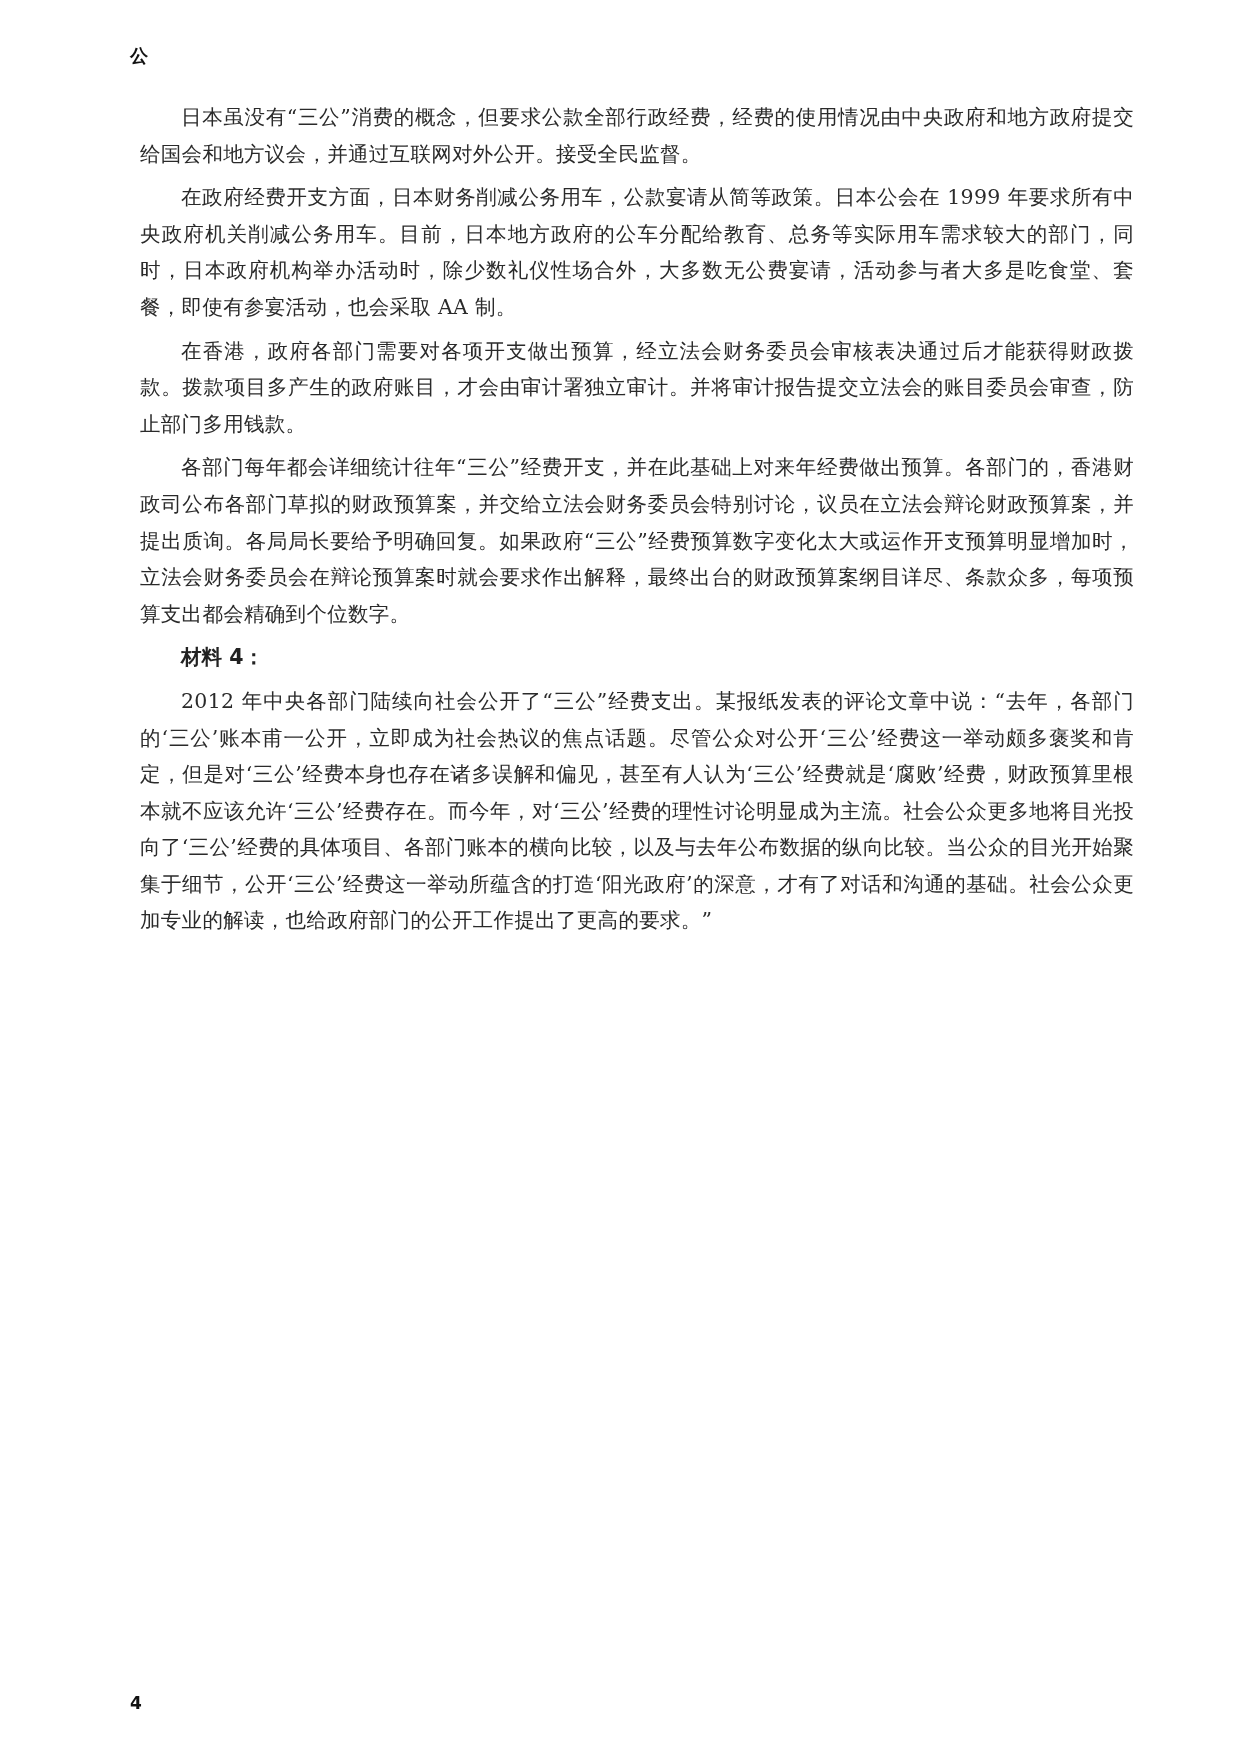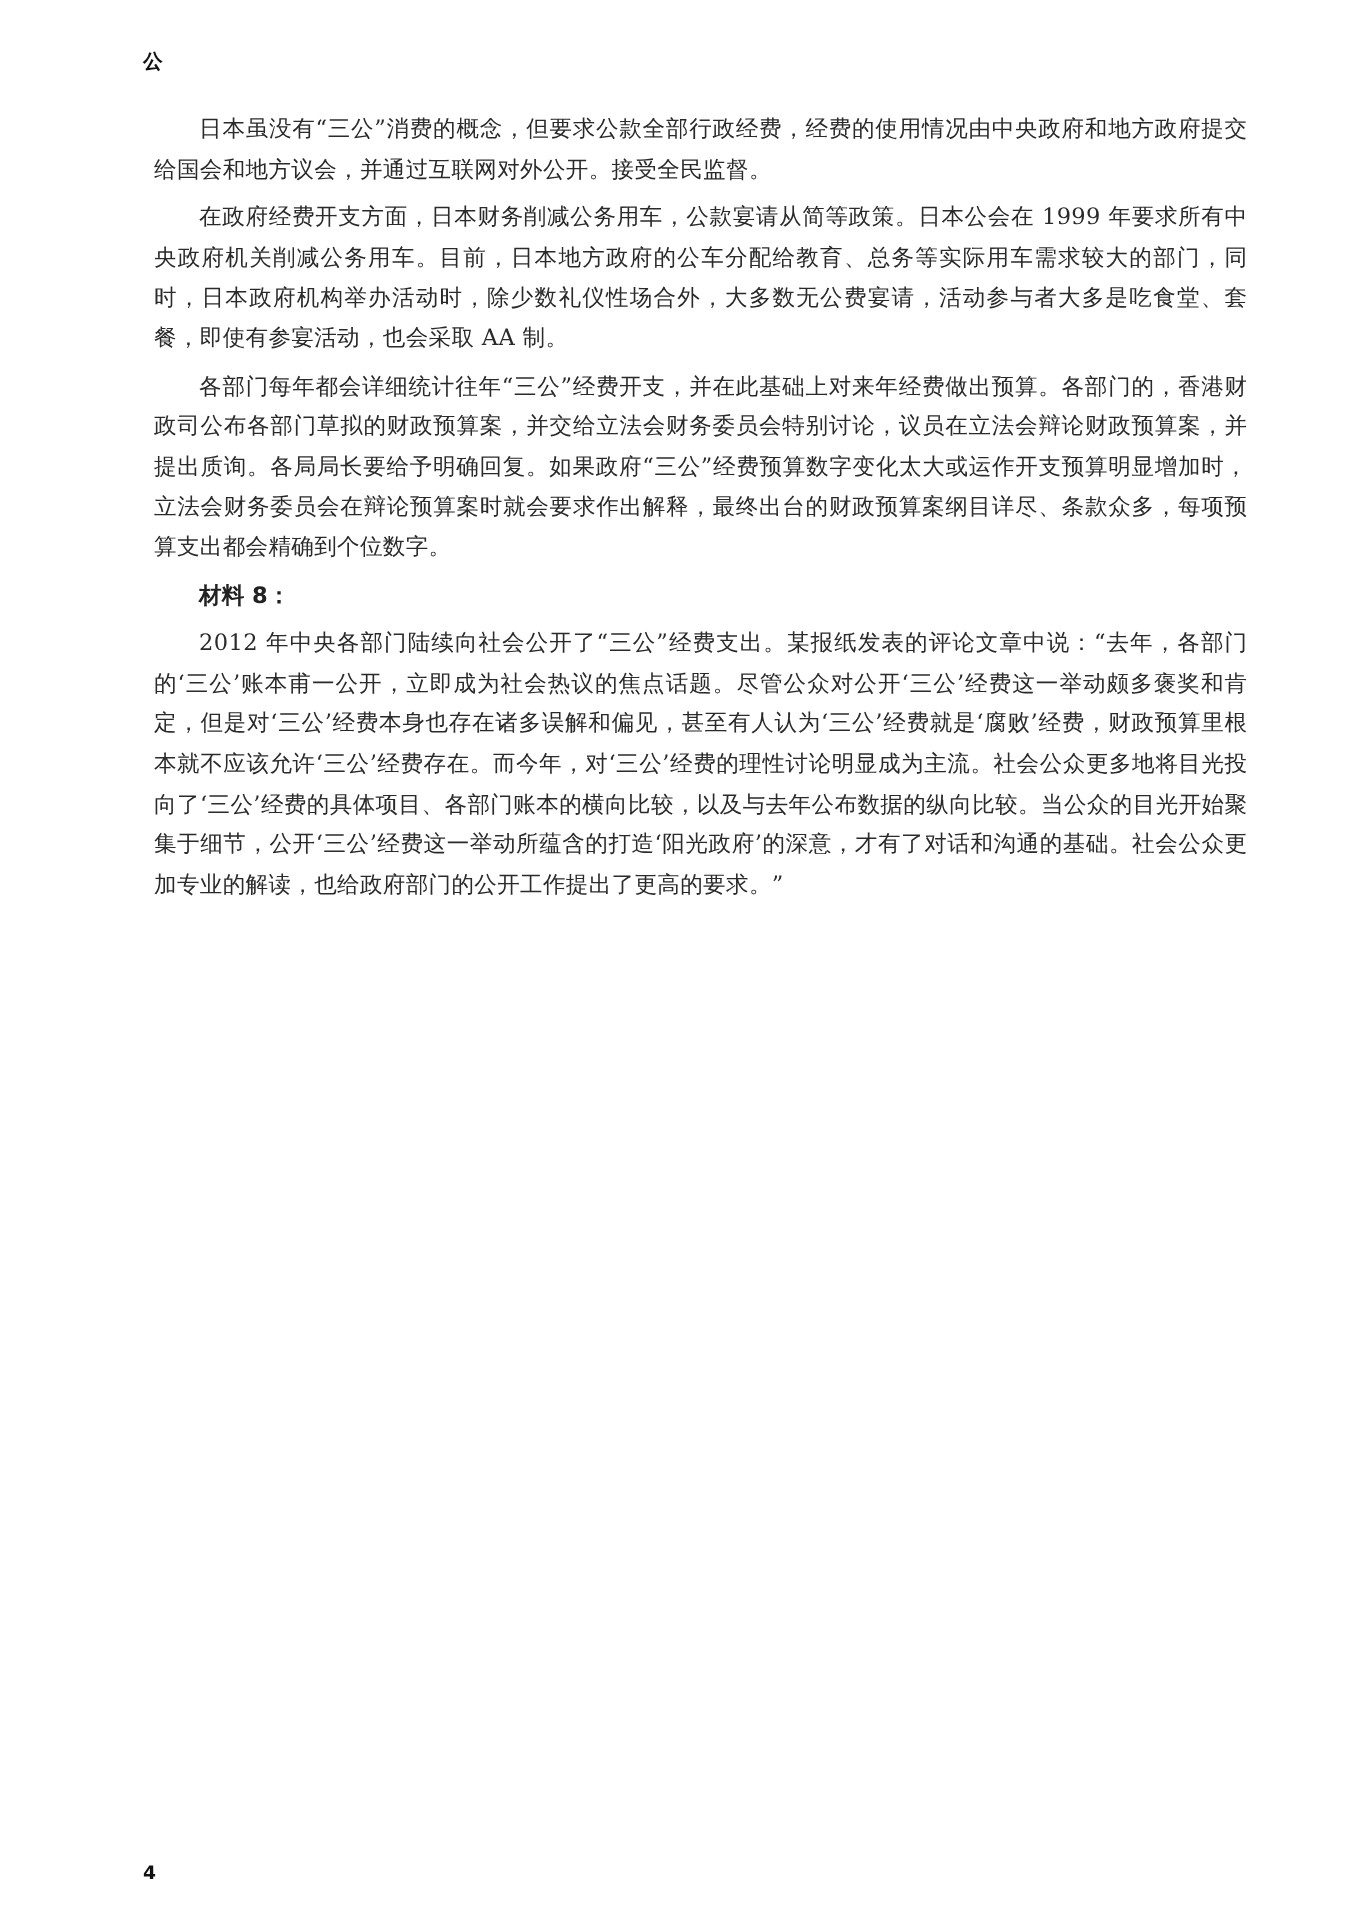--- a/index.html
+++ b/index.html
@@ -16,18 +16,19 @@
              font-weight: bold; font-family: "DejaVu Sans", sans-serif; color: #222; }
 </style>
 </head>
 <body>
 
 <div class="header-mark">公</div>
 
 <div class="content">
   <p class="para">日本虽没有“三公”消费的概念，但要求公款全部行政经费，经费的使用情况由中央政府和地方政府提交给国会和地方议会，并通过互联网对外公开。接受全民监督。</p>
   <p class="para">在政府经费开支方面，日本财务削减公务用车，公款宴请从简等政策。日本公会在 1999 年要求所有中央政府机关削减公务用车。目前，日本地方政府的公车分配给教育、总务等实际用车需求较大的部门，同时，日本政府机构举办活动时，除少数礼仪性场合外，大多数无公费宴请，活动参与者大多是吃食堂、套餐，即使有参宴活动，也会采取 AA 制。</p>
+  <p class="para">在香港，政府各部门需要对各项开支做出预算，经立法会财务委员会审核表决通过后才能获得财政拨款。拨款项目多产生的政府账目，才会由审计署独立审计。并将审计报告提交立法会的账目委员会审查，防止部门多用钱款。</p>
   <p class="para">各部门每年都会详细统计往年“三公”经费开支，并在此基础上对来年经费做出预算。各部门的，香港财政司公布各部门草拟的财政预算案，并交给立法会财务委员会特别讨论，议员在立法会辩论财政预算案，并提出质询。各局局长要给予明确回复。如果政府“三公”经费预算数字变化太大或运作开支预算明显增加时，立法会财务委员会在辩论预算案时就会要求作出解释，最终出台的财政预算案纲目详尽、条款众多，每项预算支出都会精确到个位数字。</p>
-  <p class="heading">材料 8：</p>
+  <p class="heading">材料 4：</p>
   <p class="para">2012 年中央各部门陆续向社会公开了“三公”经费支出。某报纸发表的评论文章中说：“去年，各部门的‘三公’账本甫一公开，立即成为社会热议的焦点话题。尽管公众对公开‘三公’经费这一举动颇多褒奖和肯定，但是对‘三公’经费本身也存在诸多误解和偏见，甚至有人认为‘三公’经费就是‘腐败’经费，财政预算里根本就不应该允许‘三公’经费存在。而今年，对‘三公’经费的理性讨论明显成为主流。社会公众更多地将目光投向了‘三公’经费的具体项目、各部门账本的横向比较，以及与去年公布数据的纵向比较。当公众的目光开始聚集于细节，公开‘三公’经费这一举动所蕴含的打造‘阳光政府’的深意，才有了对话和沟通的基础。社会公众更加专业的解读，也给政府部门的公开工作提出了更高的要求。”</p>
 </div>
 
 <div class="page-number">4</div>
 
 </body></html>

